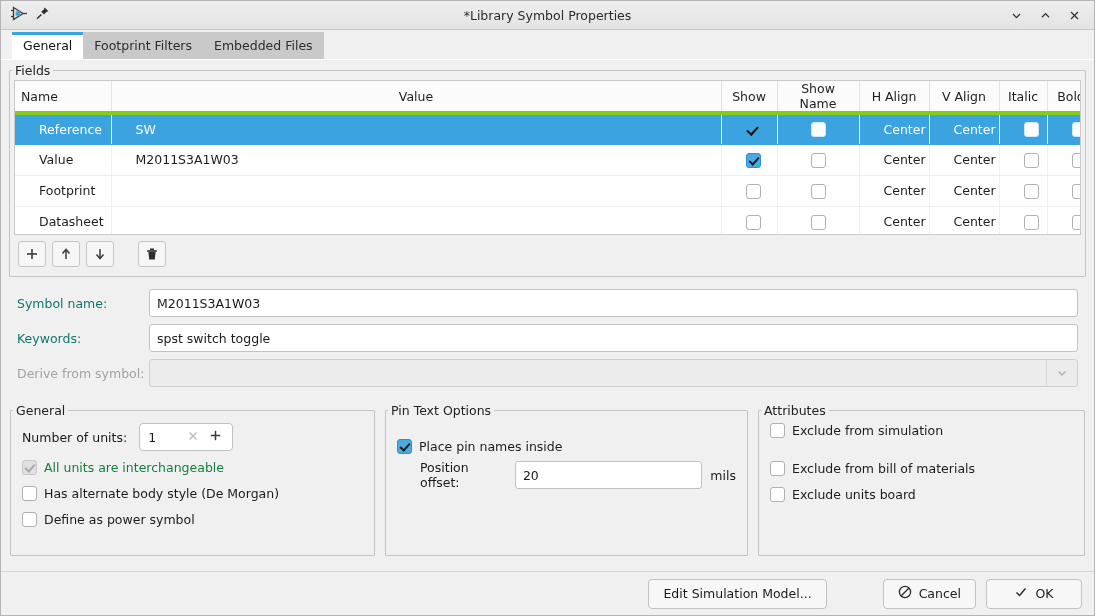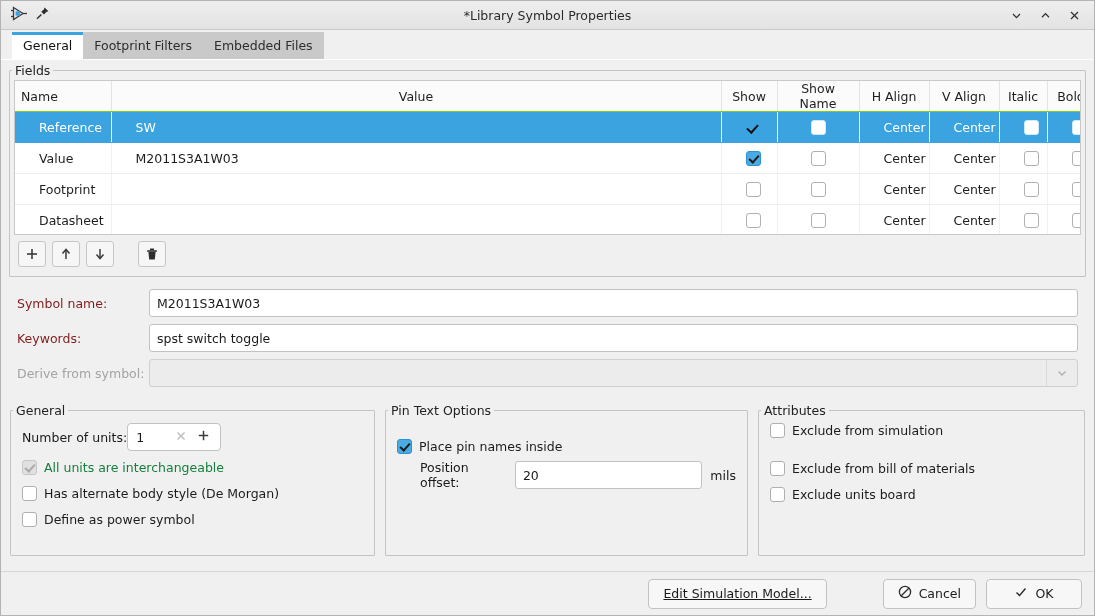--- a/index.html
+++ b/index.html
@@ -144,21 +144,21 @@
   }
   table.grid {
     border-collapse: collapse;
     table-layout: fixed;
     width: 1074px;
     font-size: 12.5px;
   }
   table.grid th {
     font-weight: normal;
     background: #fbfbfb;
-    border-bottom: 1px solid #84cc16;
+    border-bottom: 4px solid #84cc16;
     border-right: 1px solid #e4e4e4;
     height: 23px;
     padding: 0 6px;
     color: #1e1e1e;
     text-align: center;
     box-sizing: border-box;
   }
   table.grid th.left { text-align: left; }
   table.grid td {
     height: 31px;
@@ -274,21 +274,21 @@
     display: flex;
     align-items: center;
     height: 28px;
     margin-bottom: 7px;
   }
   .row .lbl {
     width: 140px;
     padding-left: 8px;
     box-sizing: border-box;
     font-size: 12.5px;
-    color: #7f1d1d;
+    color: #0f766e;
   }
   .row .lbl.dim { color: #a3a3a3; }
   .txtbox {
     flex: 1;
     height: 28px;
     background: #ffffff;
     border: 1px solid #c2c2c2;
     border-radius: 3px;
     box-sizing: border-box;
     display: flex;
@@ -340,21 +340,21 @@
     font-size: 12.5px;
     color: #1c1c1c;
   }
   .ckrow.dim { color: #15803d; }
 
   .units-row {
     display: flex;
     align-items: center;
     margin-bottom: 9px;
   }
-  .units-row .ul { font-size: 12.5px; }
+  .units-row .ul { font-size: 12.5px; margin-right: 12px; }
   .spinner {
     width: 94px; height: 28px;
     background: #ffffff;
     border: 1px solid #c2c2c2;
     border-radius: 4px;
     box-sizing: border-box;
     display: flex;
     align-items: center;
     padding: 0 8px;
     font-size: 12.5px;
@@ -414,21 +414,21 @@
     font-size: 12.5px;
     color: #1b1b1b;
     display: flex;
     align-items: center;
     justify-content: center;
     gap: 7px;
     cursor: default;
     font-family: inherit;
     box-sizing: border-box;
   }
-  .btn-sim { margin-right: 46px; text-decoration: underline; }
+  .btn-sim { margin-right: 46px; }
   .btn-ok { min-width: 96px; }
   .btn-cancel { min-width: 92px; }
 </style>
 </head>
 <body>
 
 <div class="window">
 
   <div class="titlebar">
     <div class="tb-icons">

